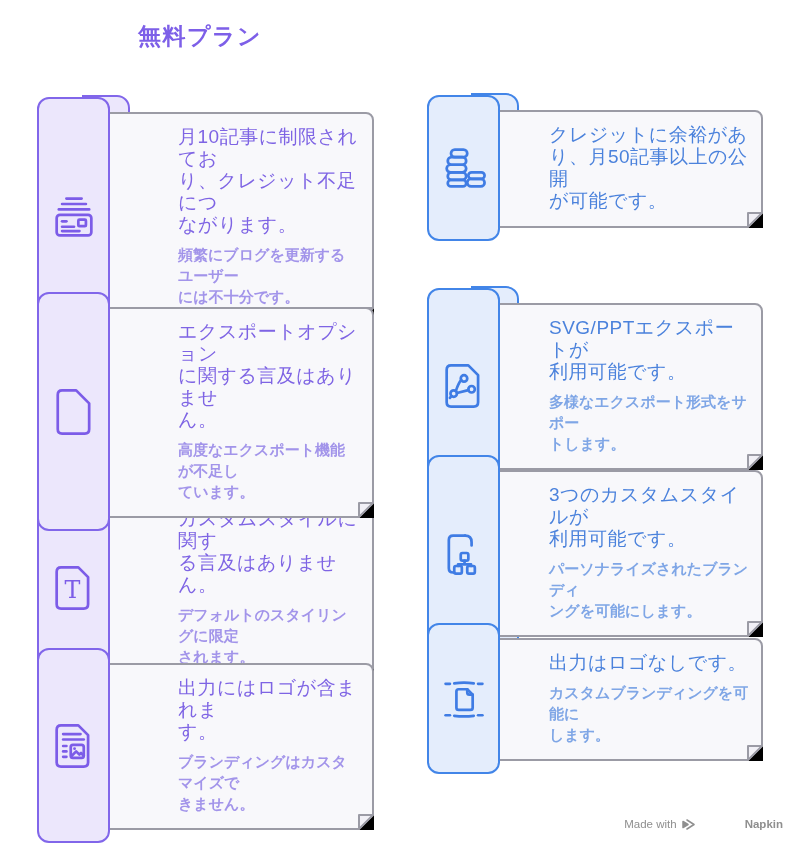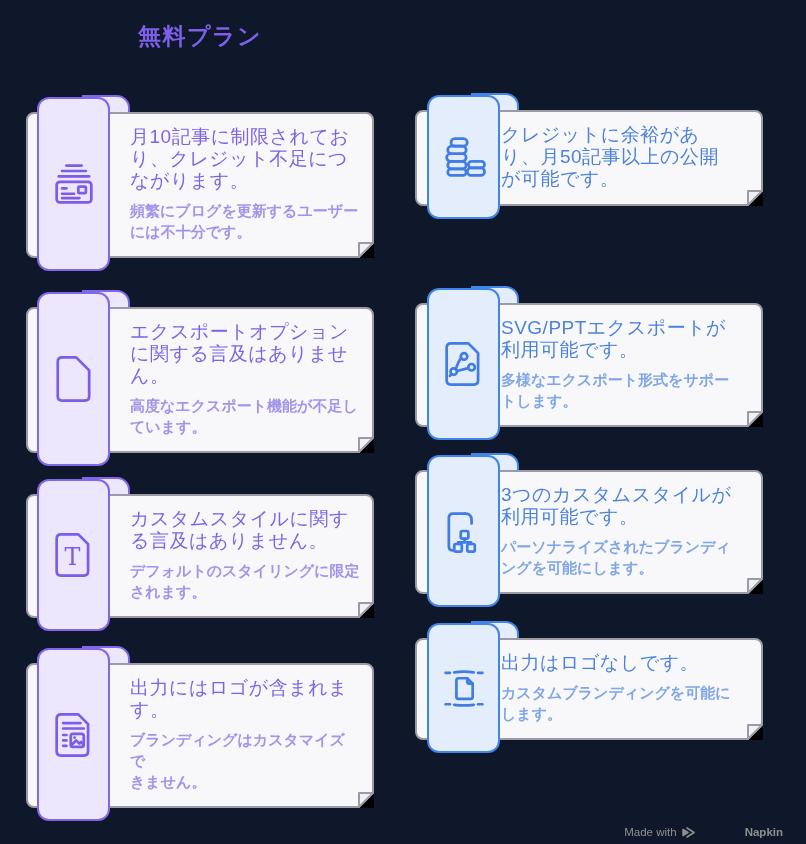--- a/index.html
+++ b/index.html
@@ -1,17 +1,17 @@
 <!DOCTYPE html>
 <html><head>
 <meta charset="utf-8">
 <style>
   html,body{margin:0;padding:0;background:#000;}
   .canvas{
-    position:relative;width:806px;height:844px;background:#0f172a;overflow:hidden;
+    position:relative;width:806px;height:844px;background:#ffffff;overflow:hidden;
     font-family:"Liberation Sans","DejaVu Sans",sans-serif;
   }
   .col-title{
     position:absolute;top:22px;text-align:center;
     font-size:23px;font-weight:bold;letter-spacing:1.5px;line-height:28px;
   }
   .col-title.free{left:26px;width:348px;color:#7D5FE8;}
   .col-title.paid{left:415px;width:370px;color:#4182E6;}
 
   .card{position:absolute;width:348px;}
@@ -22,21 +22,21 @@
   .curl{
     position:absolute;top:-17px;left:56px;width:48px;height:34px;
     border-radius:0 13px 13px 0;z-index:0;box-sizing:border-box;
   }
   .free .curl{background:#ECE7FC;border:2.5px solid #8166EA;}
   .paid .curl{background:#E4EDFC;border:2.5px solid #4285E8;}
 
   .body{
     position:relative;z-index:1;box-sizing:border-box;
     background:#F8F8FB;border:2px solid #9B9BA5;border-radius:8px;
-    padding:12px 12px 14px 102px;min-height:96px;
+    padding:12px 12px 14px 102px;min-height:96px;margin-left:48px;
   }
   .paid .body{padding-left:84px;}
 
   .main{white-space:pre-line;font-size:19px;line-height:22px;letter-spacing:0.5px;font-weight:400;}
   .sub{white-space:pre-line;font-size:15px;line-height:21px;margin-top:8px;font-weight:700;}
   .free .main{color:#7E64E4;}
   .free .sub{color:#A294EA;}
   .paid .main{color:#4B82DC;}
   .paid .sub{color:#7FA6E6;}
 
@@ -46,21 +46,21 @@
   }
   .free .panel{left:11px;background:#ECE7FC;border:2.5px solid #8166EA;color:#7C5CE8;}
   .paid .panel{left:12px;background:#E4EDFC;border:2.5px solid #4285E8;color:#3F7CE4;}
 
   .icon{width:52px;height:52px;stroke:currentColor;fill:none;
     stroke-width:2.5;stroke-linecap:round;stroke-linejoin:round;}
 
   .dogear{position:absolute;right:-2px;bottom:-2px;width:24px;height:24px;}
 
   .watermark{
-    position:absolute;right:23px;bottom:4px;height:16px;
+    position:absolute;right:23px;bottom:12px;height:16px;
     display:flex;align-items:center;gap:5px;
     color:#8F8F8F;font-size:11.5px;line-height:16px;
   }
   .watermark .brand{font-weight:bold;padding-left:45px;}
   .pen{width:13px;height:13px;stroke:#8F8F8F;fill:#8F8F8F;stroke-width:1.5;
     stroke-linecap:round;stroke-linejoin:round;}
 </style>
 </head>
 <body>
 

